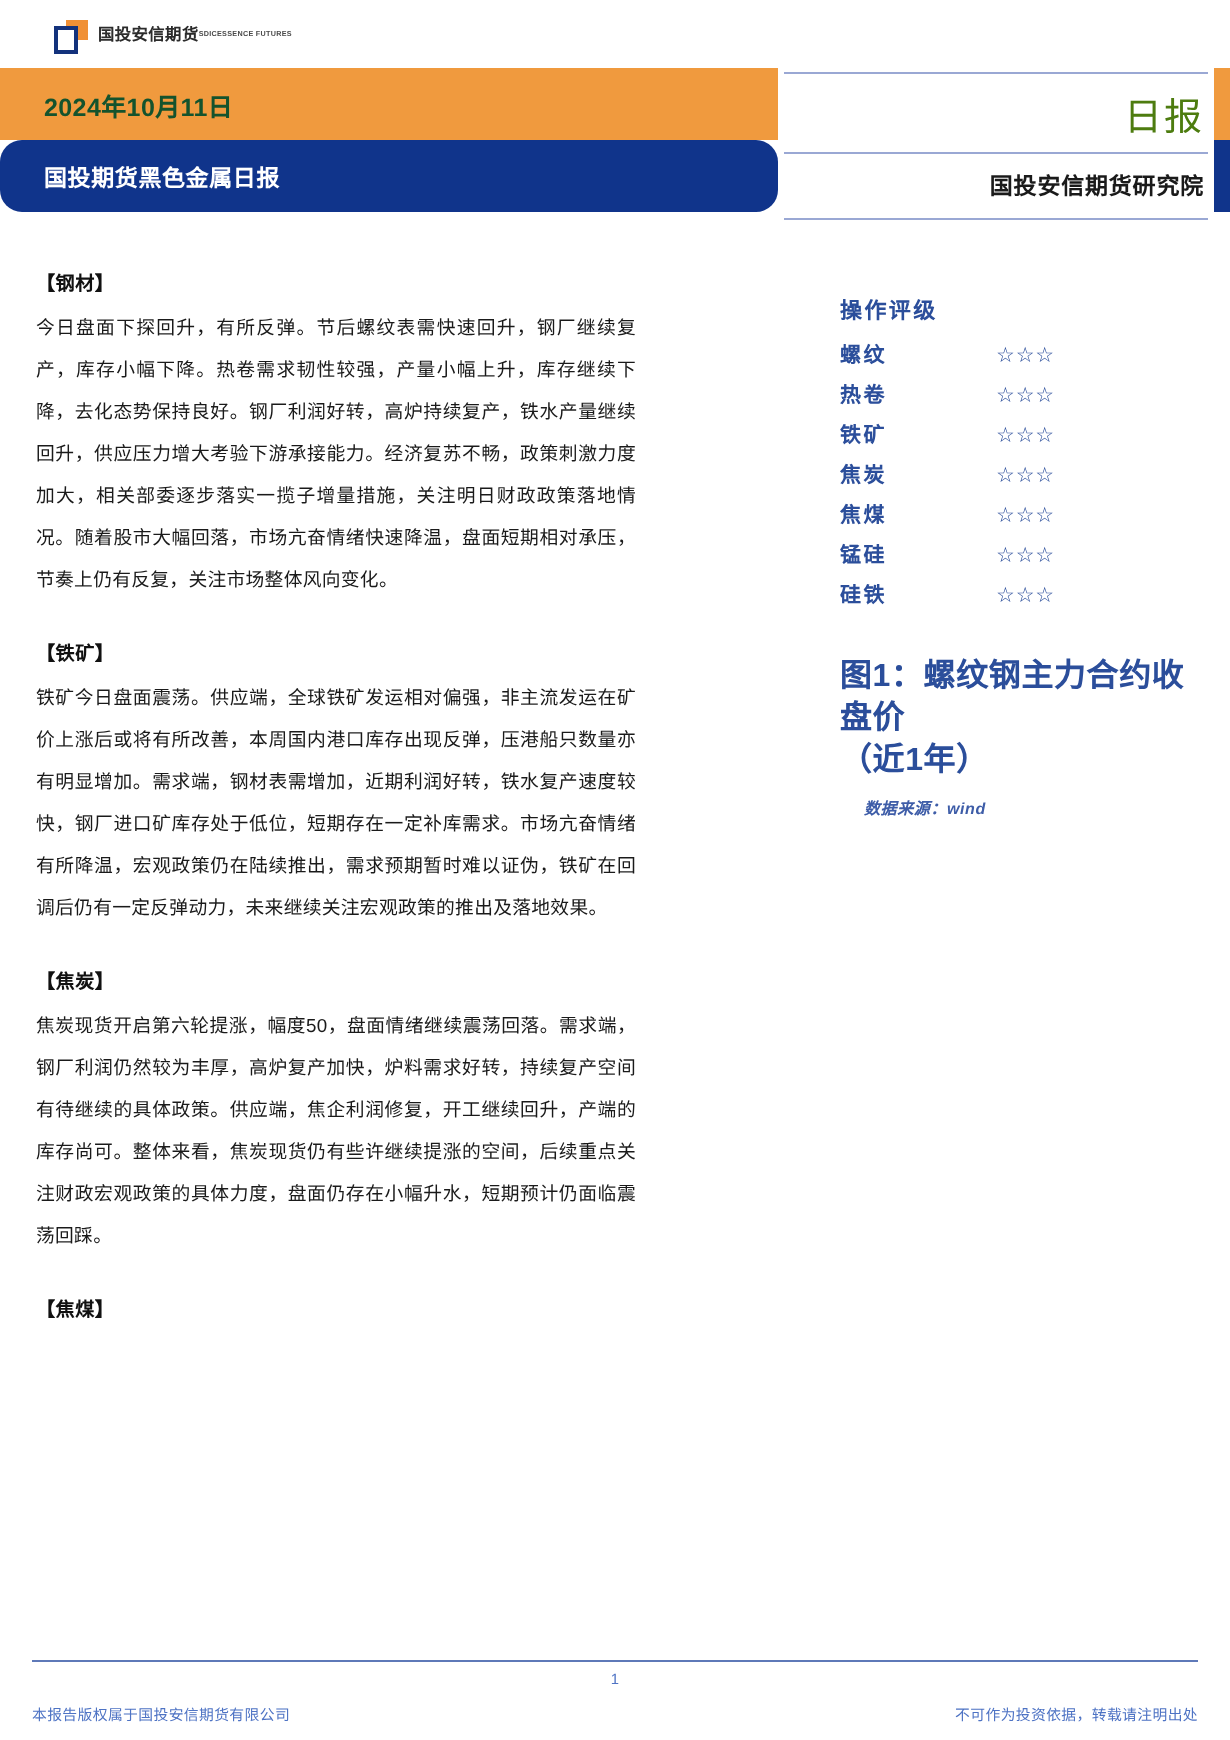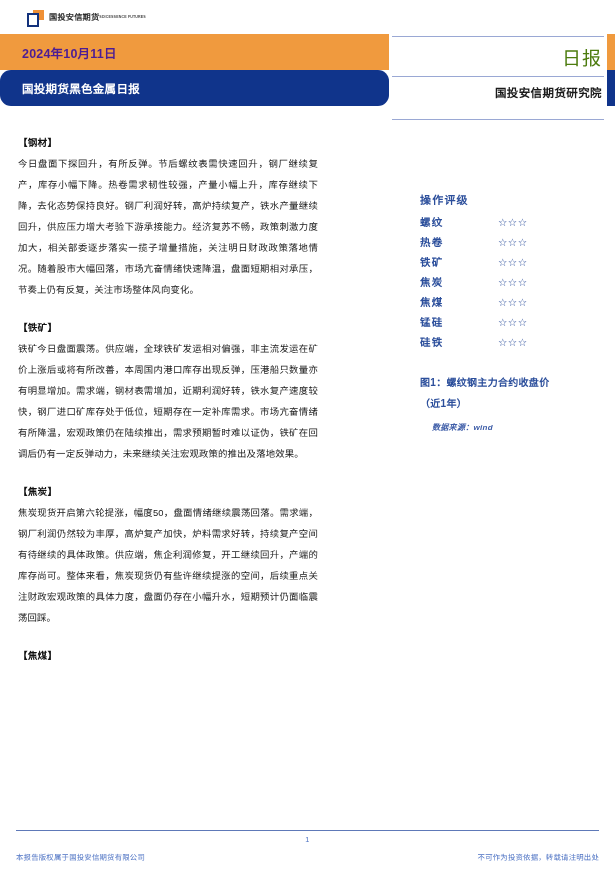--- a/index.html
+++ b/index.html
@@ -102,21 +102,21 @@
     height: 36px;
     background: #10348B;
     border-radius: 11px;
   }
   .band-orange .band-label {
     position: absolute;
     left: 22px;
     top: 9px;
     font-size: 12.5px;
     font-weight: bold;
-    color: #4c1d95;
+    color: #14532d;
     letter-spacing: 0.2px;
   }
   .band-navy .band-label {
     position: absolute;
     left: 22px;
     top: 10px;
     font-size: 11.5px;
     font-weight: bold;
     color: #ffffff;
     letter-spacing: 0.3px;
@@ -141,21 +141,21 @@
     top: 6px;
     font-size: 19px;
     font-weight: normal;
     color: #4d7c0f;
     letter-spacing: 1px;
   }
   .rep-inst-row {
     position: absolute;
     left: 0; top: 42px;
     width: 212px;
-    height: 44px;
+    height: 34px;
     border-top: 1.3px solid #9AA8D4;
     border-bottom: 1.3px solid #9AA8D4;
     box-sizing: border-box;
   }
   .rep-inst {
     position: absolute;
     right: 2px;
     top: 7px;
     font-size: 11.5px;
     font-weight: bold;
@@ -206,21 +206,21 @@
   }
 
   
   .col-right {
     position: absolute;
     left: 395px;
     top: 0;
     width: 205px;
   }
   .ratings {
-    margin-top: 67px;
+    margin-top: 23px;
     padding-left: 25px;
   }
   .ratings-title {
     font-size: 11px;
     font-weight: bold;
     color: #2B4E9B;
     letter-spacing: 1.2px;
     line-height: 22px;
     margin-bottom: 1px;
   }
@@ -243,21 +243,21 @@
     letter-spacing: 0.4px;
     white-space: nowrap;
   }
 
   .figure-block {
     margin-top: 20px;
     padding-left: 25px;
     width: 180px;
   }
   .figure-caption {
-    font-size: 10px;
+    font-size: 16px;
     font-weight: bold;
     color: #2B4E9B;
     line-height: 21px;
     letter-spacing: 0.3px;
   }
   .figure-frame {
     margin-top: 5px;
     width: 172px;
     height: 175px;
     border-top: 1.2px solid #5E79B8;

